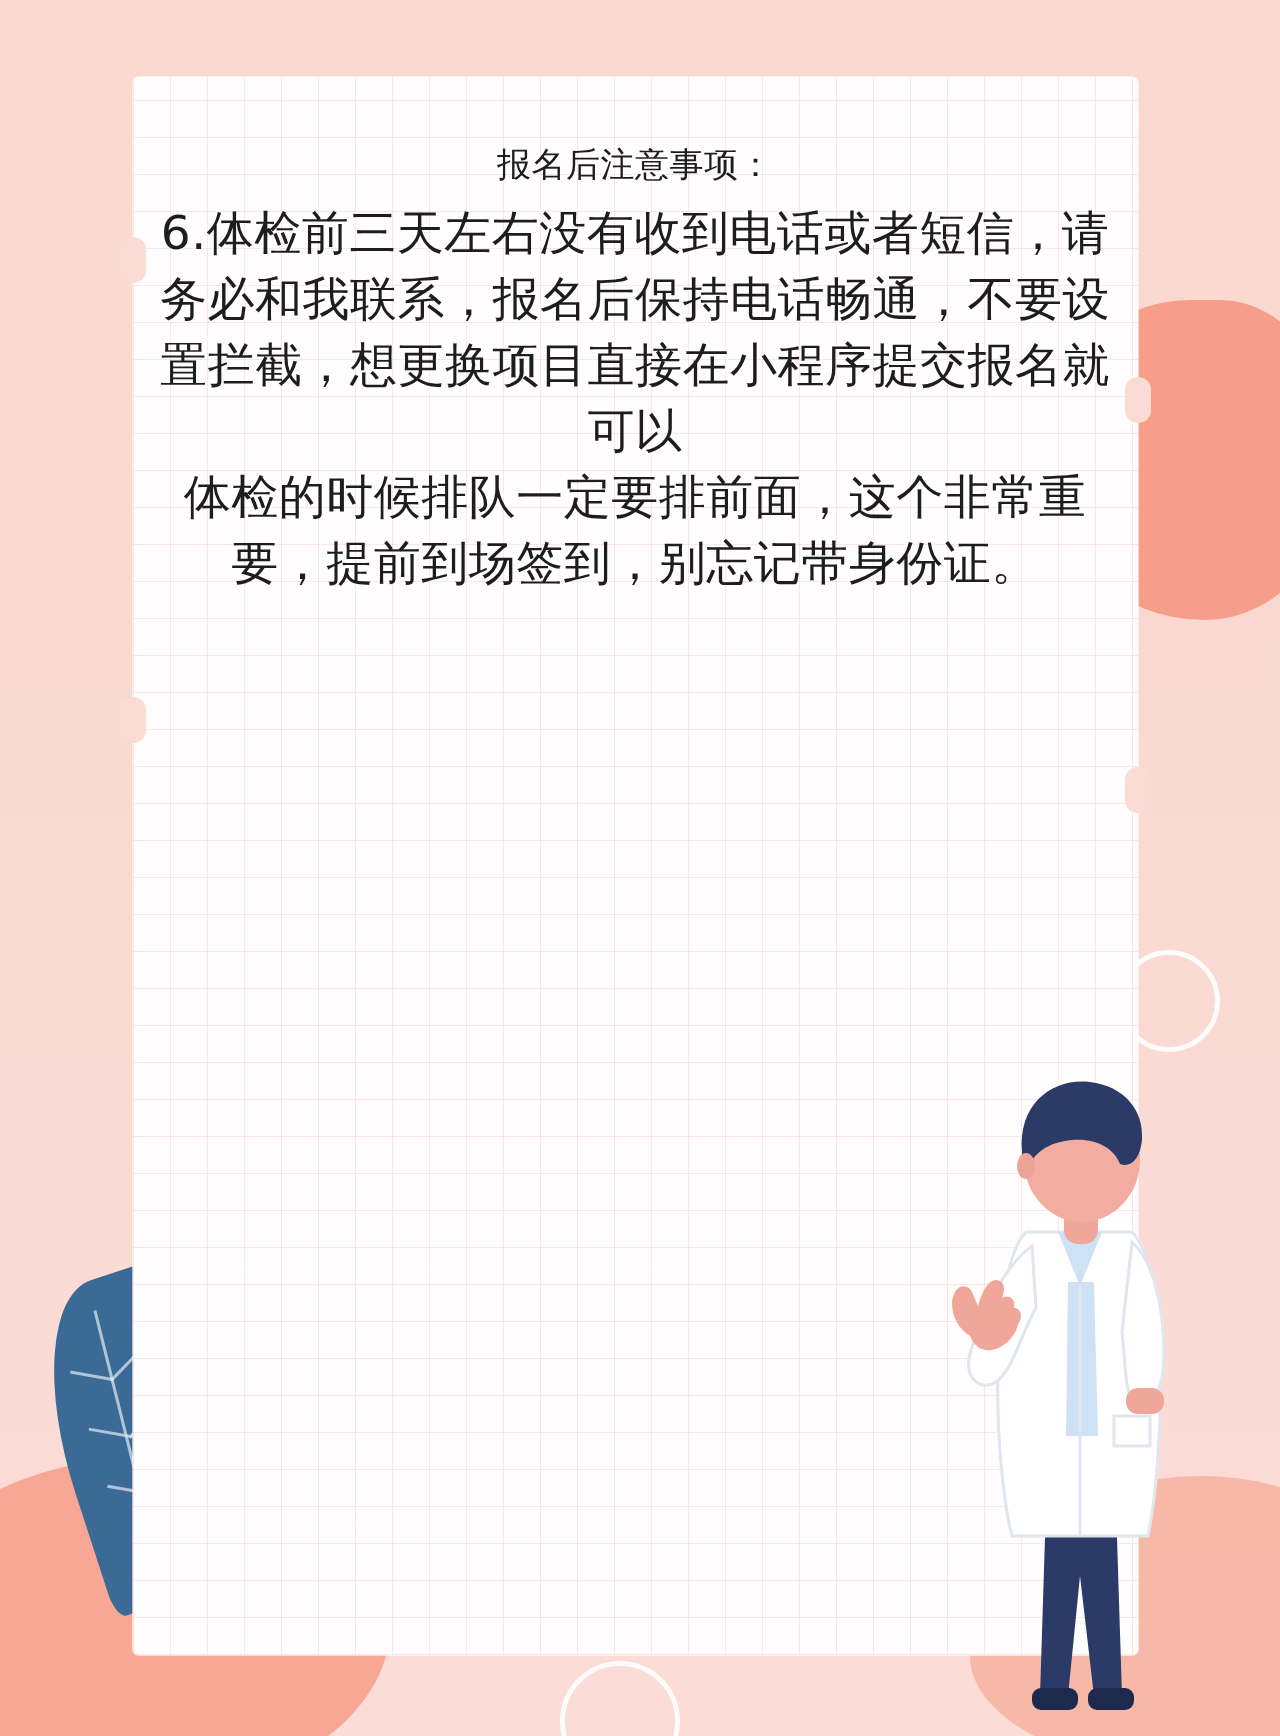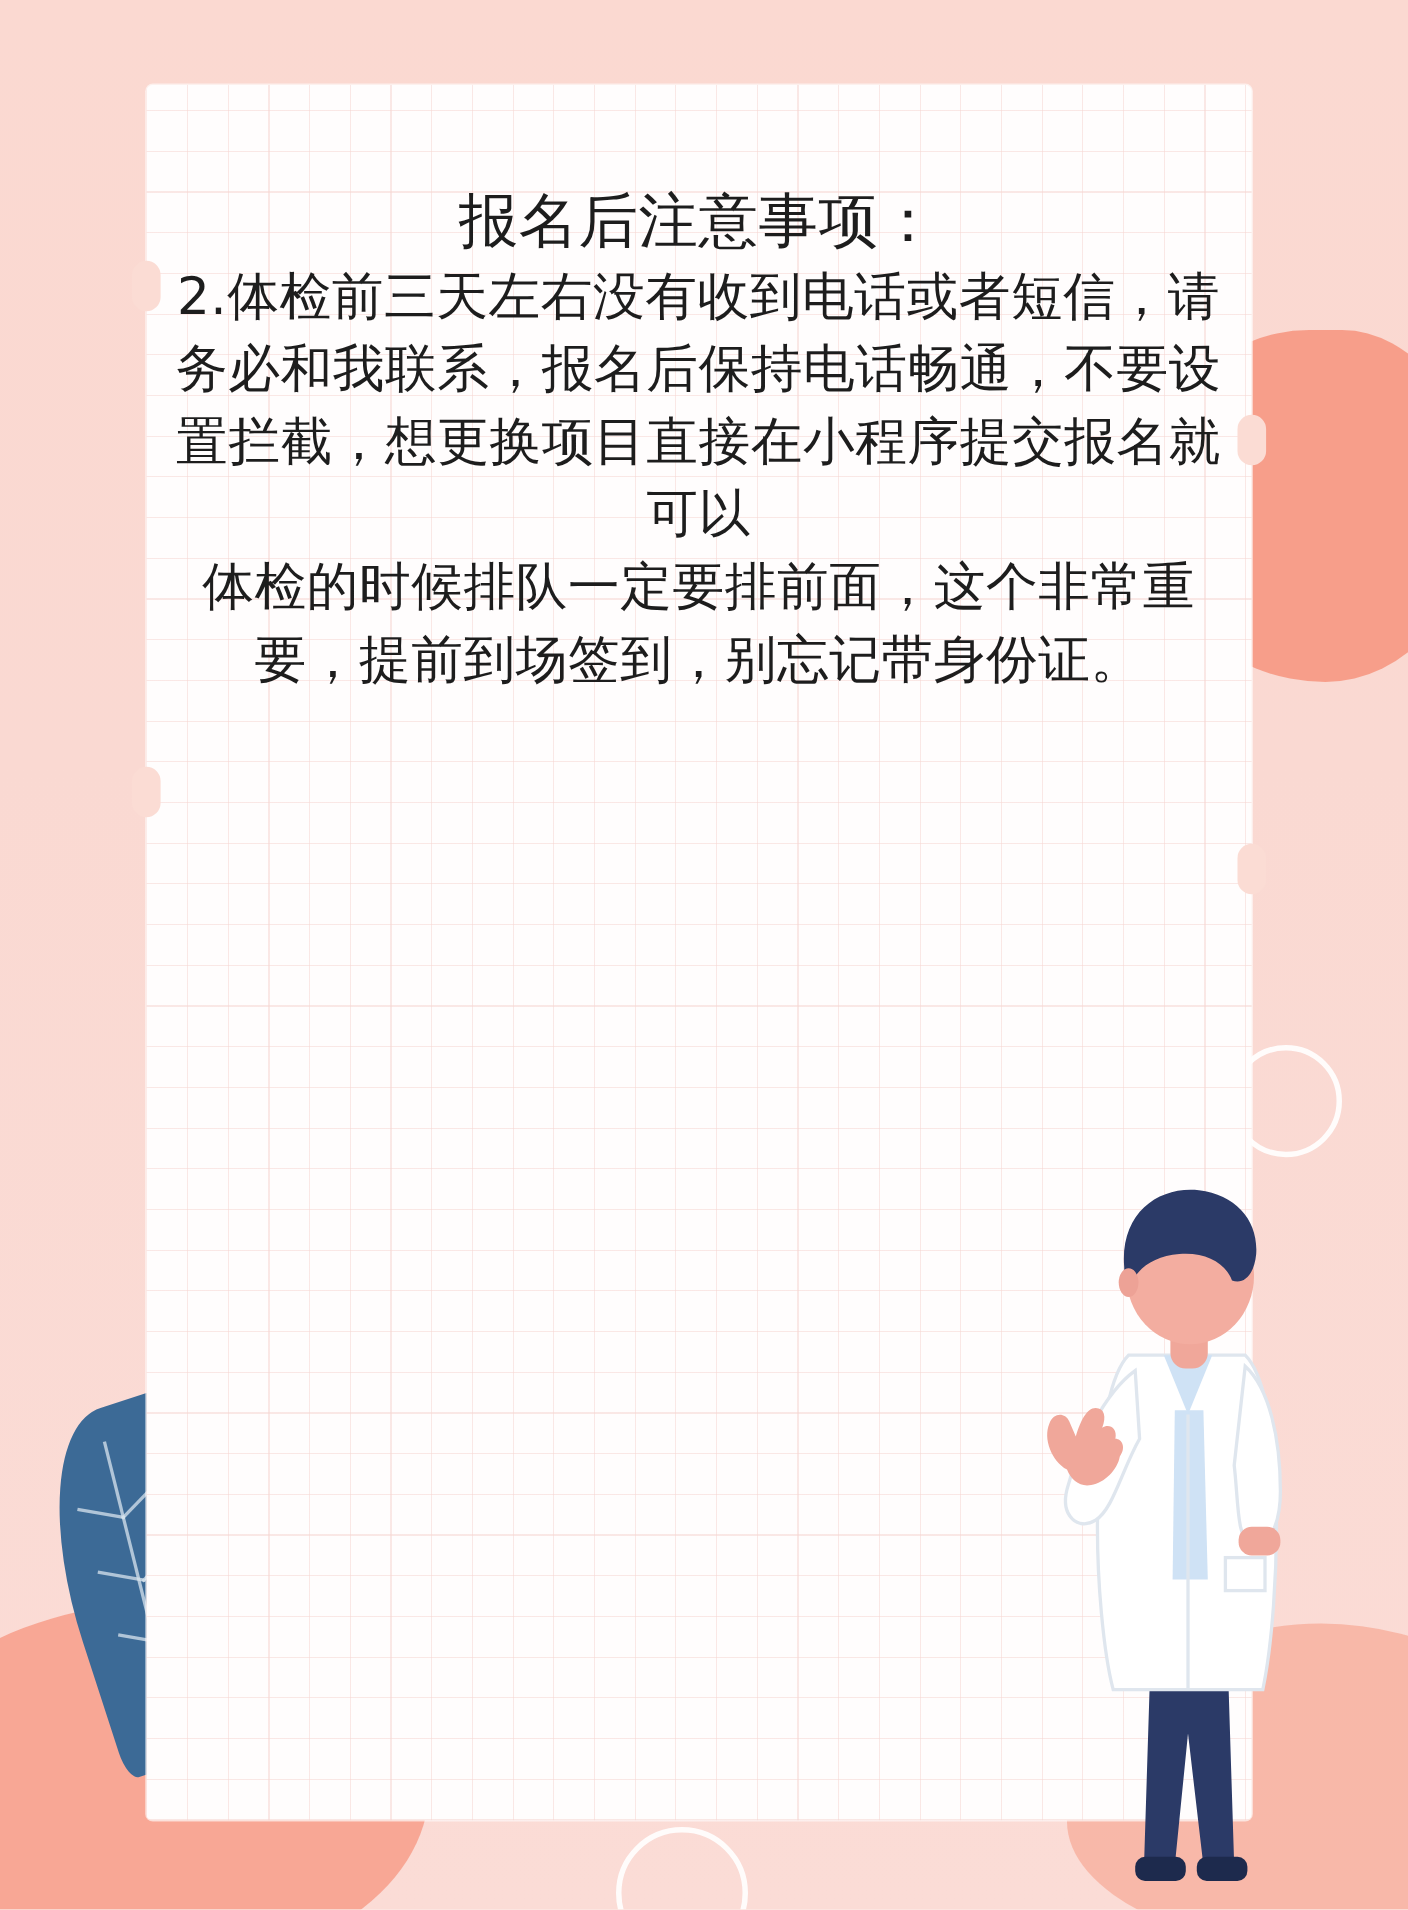--- a/index.html
+++ b/index.html
@@ -136,24 +136,23 @@
     top: 130px;
     width: 950px;
     text-align: center;
     color: #1d1d1d;
     font-size: 47px;
     line-height: 66px;
     letter-spacing: 0.5px;
     font-family: "DejaVu Sans", "Liberation Sans", sans-serif;
   }
   #content .title {
-    font-size: 54px;
+    font-size: 34px;
     line-height: 68px;
     margin-bottom: 2px;
-    margin-top: 37px;
   }
   #content p {
     margin: 0;
     padding: 0;
   }
 
   
   #doctor {
     position: absolute;
     right: 42px;
@@ -185,21 +184,21 @@
 
   <div id="card">
     <div class="notch left" style="top:160px;"></div>
     <div class="notch left" style="top:620px;"></div>
     <div class="notch right" style="top:300px;"></div>
     <div class="notch right" style="top:690px;"></div>
   </div>
 
   <div id="content">
     <p class="title">报名后注意事项：</p>
-    <p>2.体检前三天左右没有收到电话或者短信，请务必和我联系，报名后保持电话畅通，不要设置拦截，想更换项目直接在小程序提交报名就可以</p>
+    <p>6.体检前三天左右没有收到电话或者短信，请务必和我联系，报名后保持电话畅通，不要设置拦截，想更换项目直接在小程序提交报名就可以</p>
     <p>体检的时候排队一定要排前面，这个非常重要，提前到场签到，别忘记带身份证。</p>
   </div>
 
   <svg id="doctor" viewBox="0 0 330 700">
 
     <path d="M138 470 L208 470 L214 660 L186 660 L172 540 L160 660 L132 660 Z" fill="#2b3a67"></path>
 
     <rect x="124" y="652" width="46" height="22" rx="9" fill="#1d2a4d"></rect>
     <rect x="180" y="652" width="46" height="22" rx="9" fill="#1d2a4d"></rect>
 

